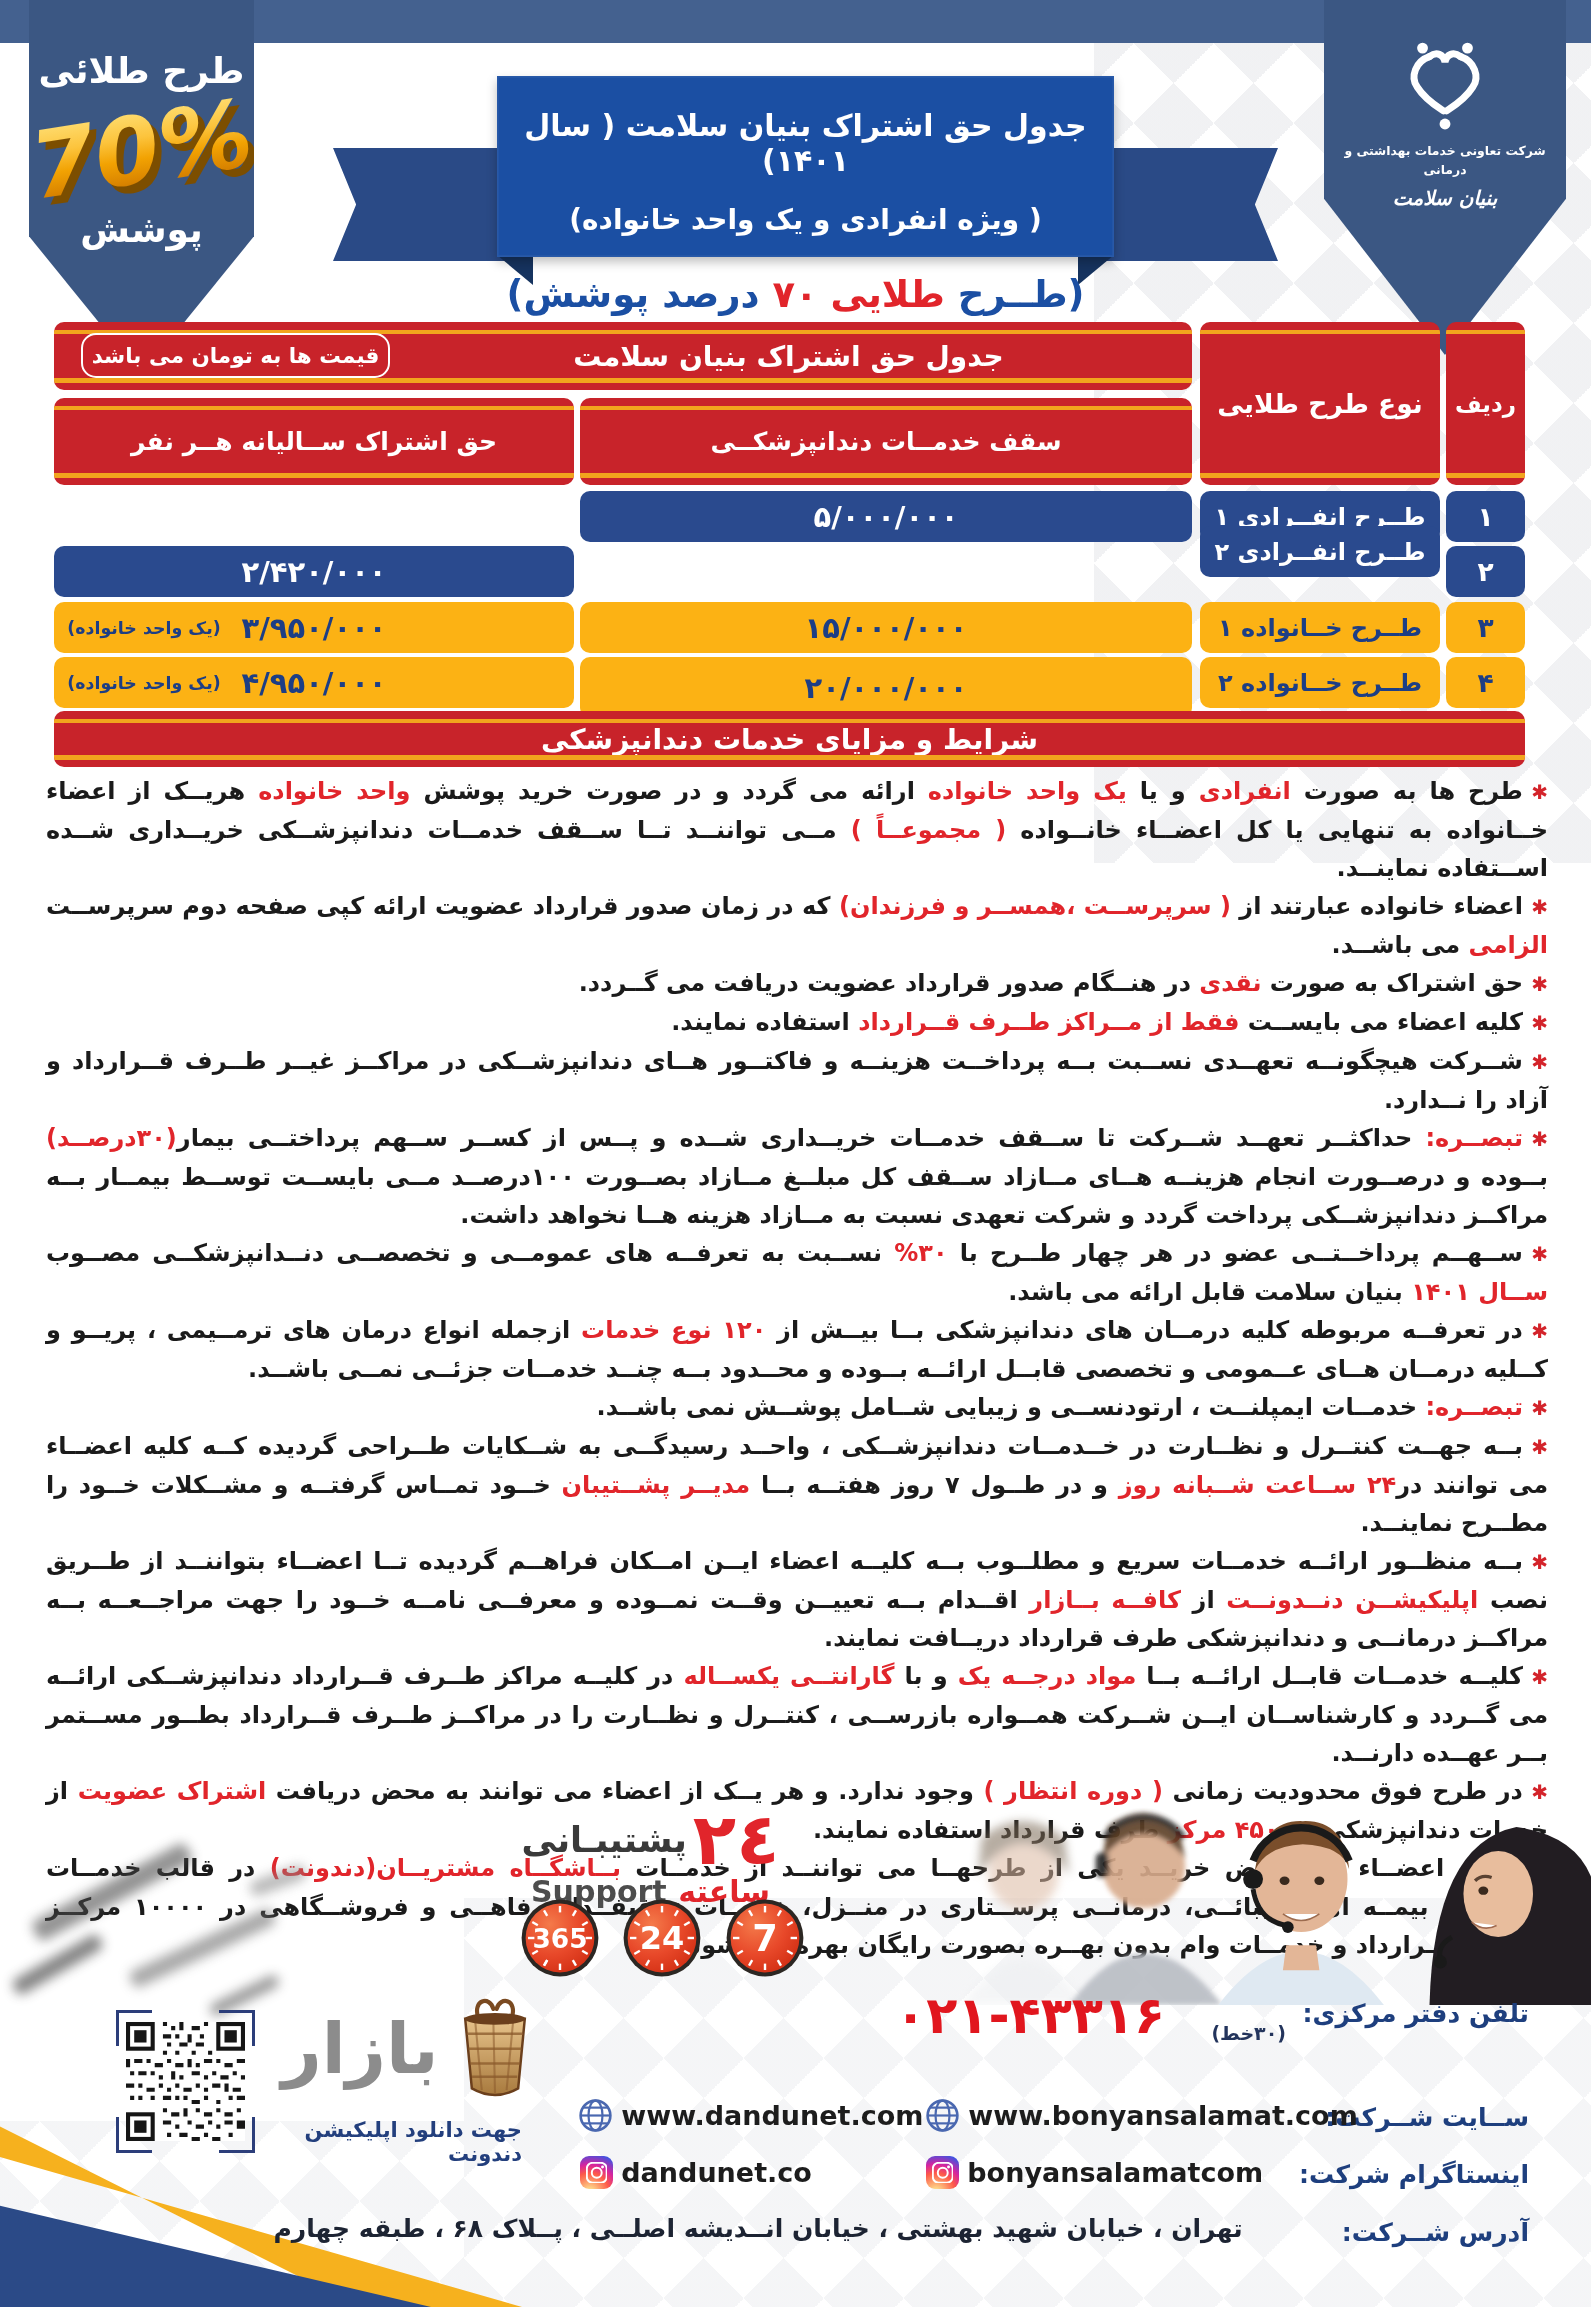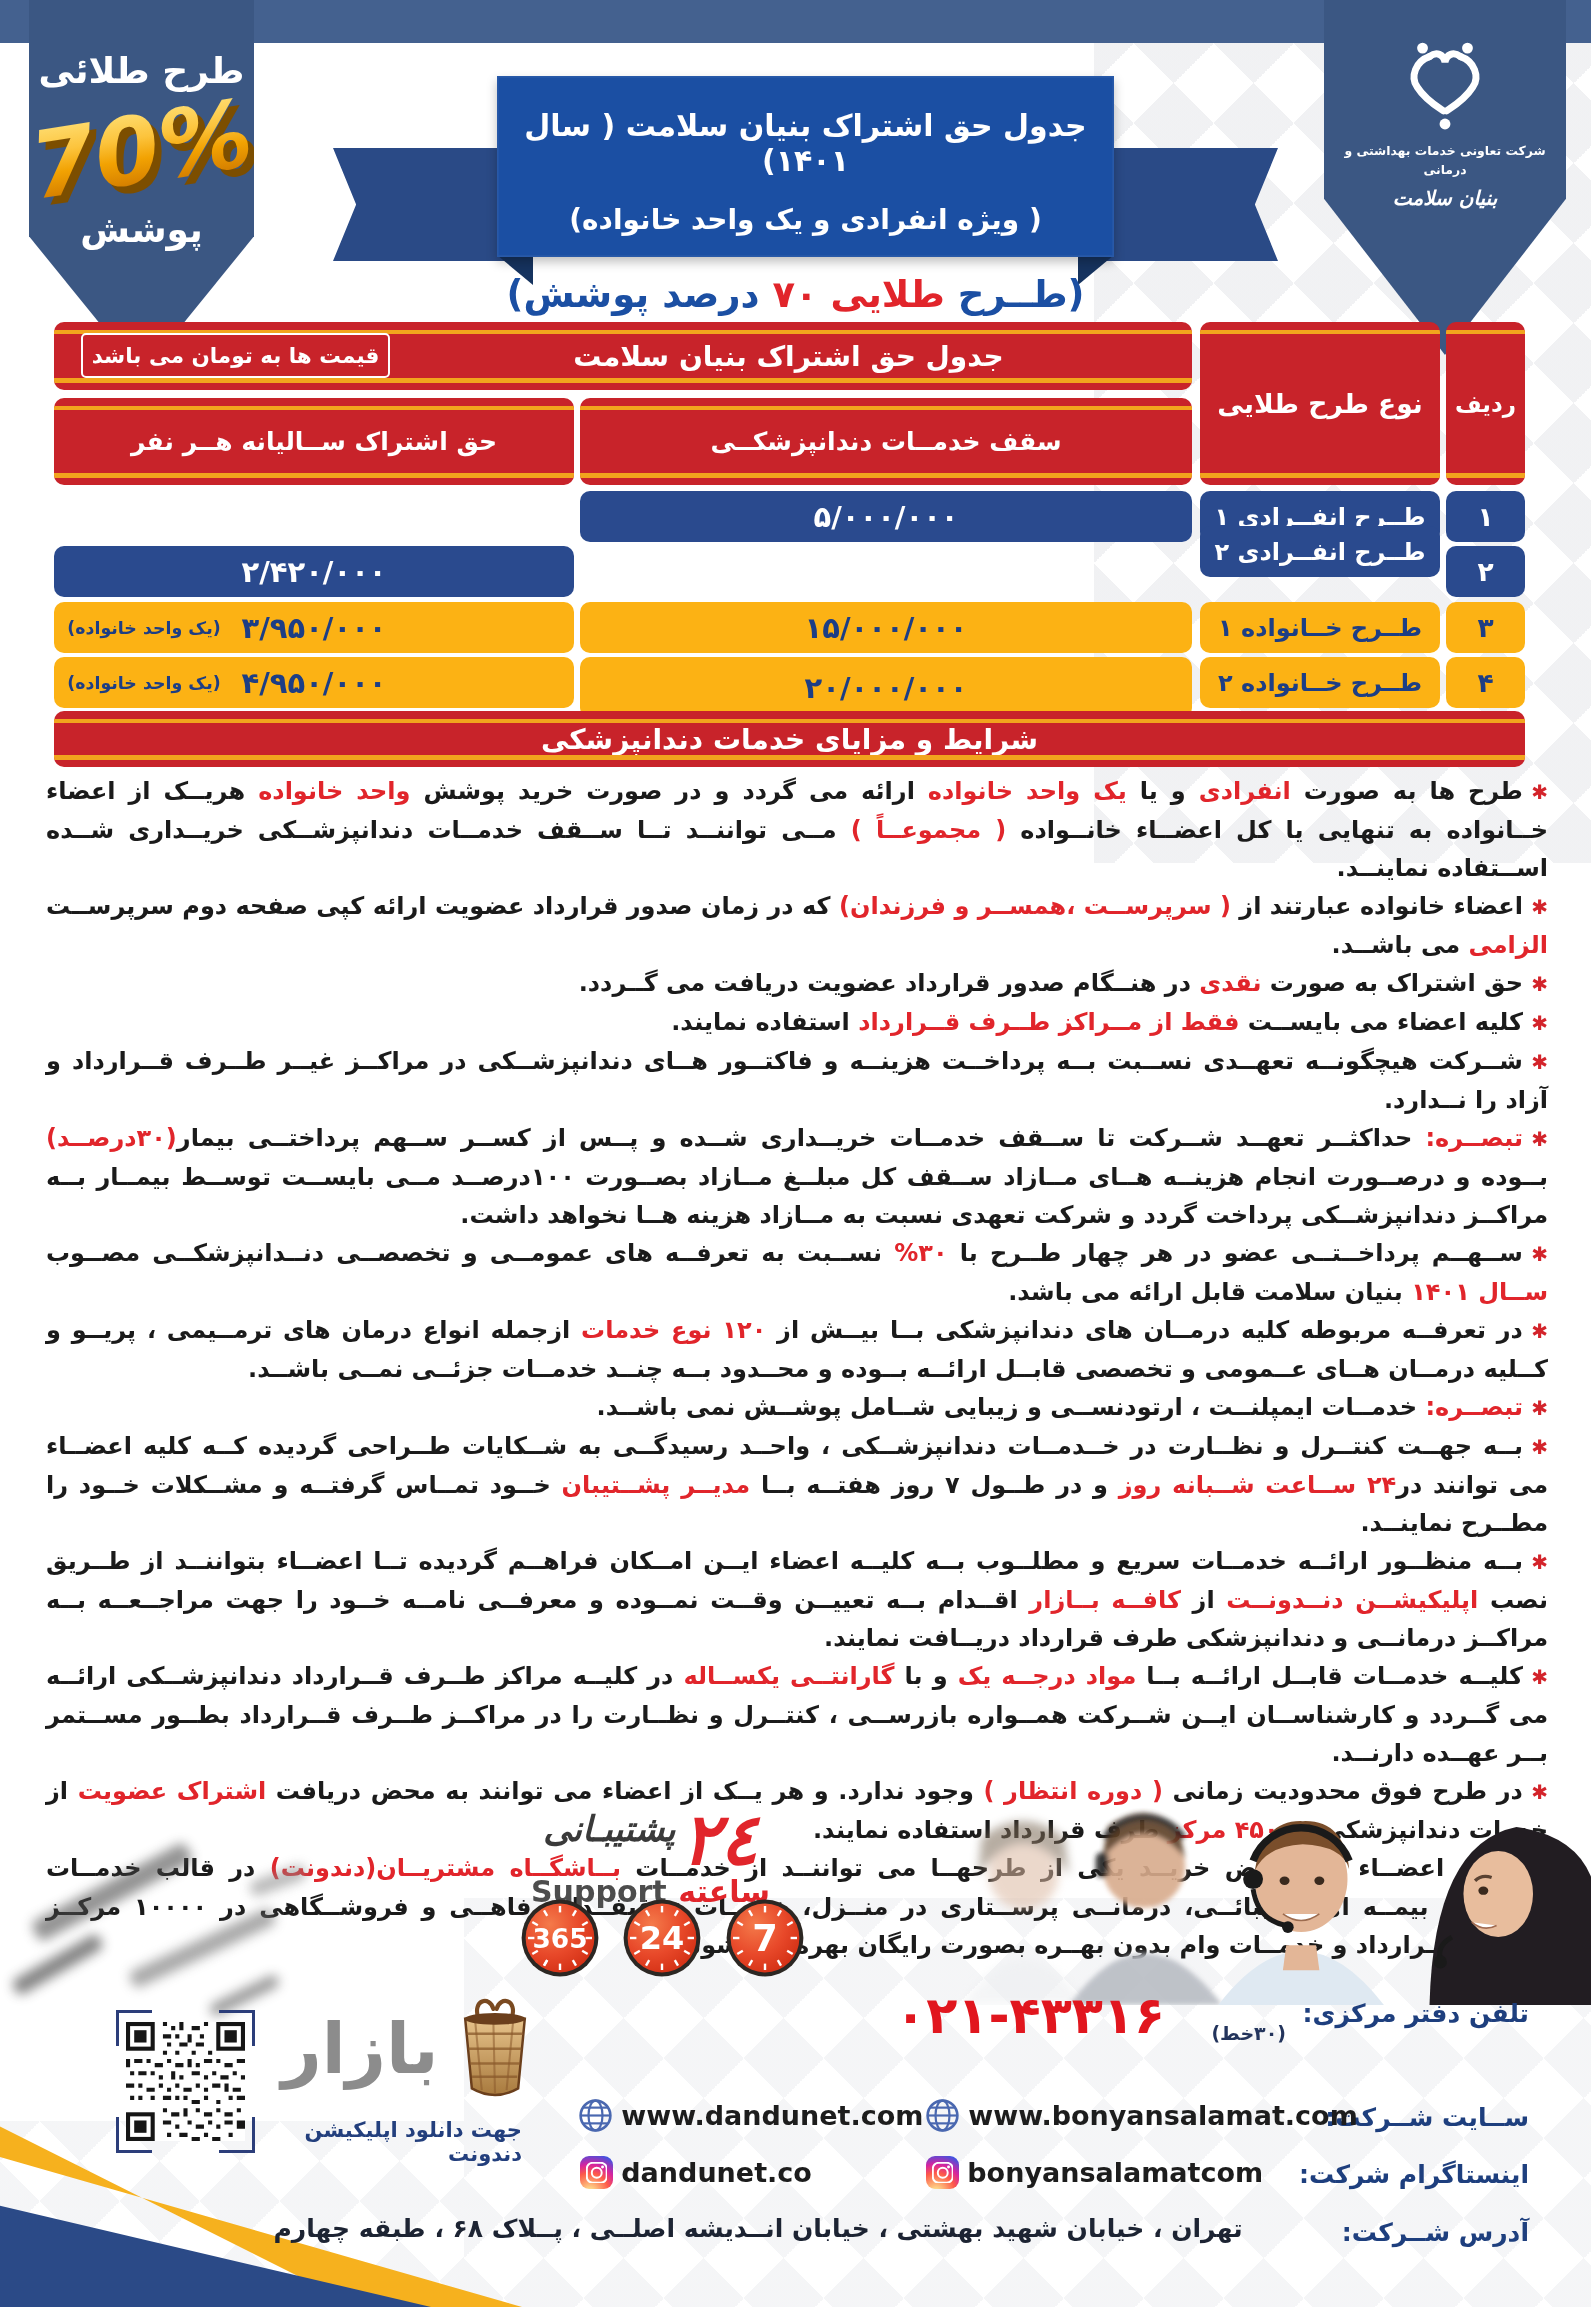--- a/index.html
+++ b/index.html
@@ -41,21 +41,21 @@
   .subtitle{left:0;top:273px;width:1591px;text-align:center;font-size:37px;font-weight:800;color:#1b4fa3;direction:rtl;}
   .subtitle .hl{color:#e1252b;}
   
   .cell{position:absolute;border-radius:10px;overflow:hidden;}
   .redcell{background:#c8232a;color:#fff;}
   .gl::before,.gl::after{content:"";position:absolute;left:0;right:0;height:4.1px;background:#f2a41d;z-index:1;}
   .gl::before{top:7.5px;} .gl::after{bottom:7.5px;}
   .band1{left:54px;top:322px;width:1138px;height:68px;}
   .band1-title{position:absolute;left:331px;right:0;top:0;bottom:0;display:flex;align-items:center;justify-content:center;
      font-size:28px;font-weight:700;}
-  .note-box{position:absolute;left:27px;top:10.8px;width:305px;height:41px;border:2.5px solid #fff;border-radius:5px;
+  .note-box{position:absolute;left:27px;top:10.8px;width:305px;height:41px;border:2.5px solid #fff;border-radius:15px;
      display:flex;align-items:center;justify-content:center;font-size:21.5px;font-weight:700;z-index:2;}
   .band2a{left:54px;top:398px;width:520px;height:87px;}
   .band2b{left:580px;top:398px;width:612px;height:87px;}
   .colPlan{left:1200px;top:322px;width:240px;height:163px;}
   .colRow{left:1446px;top:322px;width:79px;height:163px;}
   .hcell{display:flex;align-items:center;justify-content:center;font-size:25px;font-weight:700;}
   .row-cell{display:flex;align-items:center;justify-content:center;font-weight:700;}
   .blue{background:#2a4a8e;color:#fff;}
   .yellow{background:#fcb214;color:#1d3e85;}
   .money{font-size:29px;letter-spacing:0.8px;}
@@ -65,21 +65,21 @@
   .terms-band{left:54px;top:711px;width:1471px;height:56px;display:flex;align-items:center;justify-content:center;
      font-size:28px;font-weight:700;}
   
   .terms{left:46px;top:772px;width:1502px;direction:rtl;text-align:justify;
      font-size:24px;font-weight:700;color:#1b1b1b;line-height:38px;}
   .term{margin:0;}
   .bullet{color:#d3232a;font-size:20px;margin-left:8.3px;}
   .terms .hl{color:#e1252b;}
   
   .support-text{left:497px;top:1808px;width:307px;direction:rtl;}
-  .sp-grid{display:flex;flex-direction:row-reverse;align-items:flex-start;justify-content:center;gap:6px;font-style:italic;}
+  .sp-grid{display:flex;flex-direction:row-reverse;align-items:center;justify-content:center;gap:6px;}
   .sp-big{color:#e1252b;font-size:71px;font-weight:800;line-height:.9;}
   .sp-fa{color:#3a3a3a;font-size:35px;font-weight:800;line-height:1.2;}
   .sp-row2{display:flex;flex-direction:row;align-items:center;justify-content:center;gap:11.6px;margin-top:1.7px;}
   .sp-hours{color:#e1252b;font-size:30px;font-weight:800;}
   .sp-en{color:#4d4d4d;font-size:30px;font-weight:700;text-align:right;}
   .badges{left:520px;top:1898px;display:flex;gap:22.4px;}
   
   .watch{left:0;top:1848px;width:365px;height:157px;filter:blur(5.8px);opacity:.6;}
   .wbar{position:absolute;background:#4c4c4c;border-radius:6.6px;}
   

